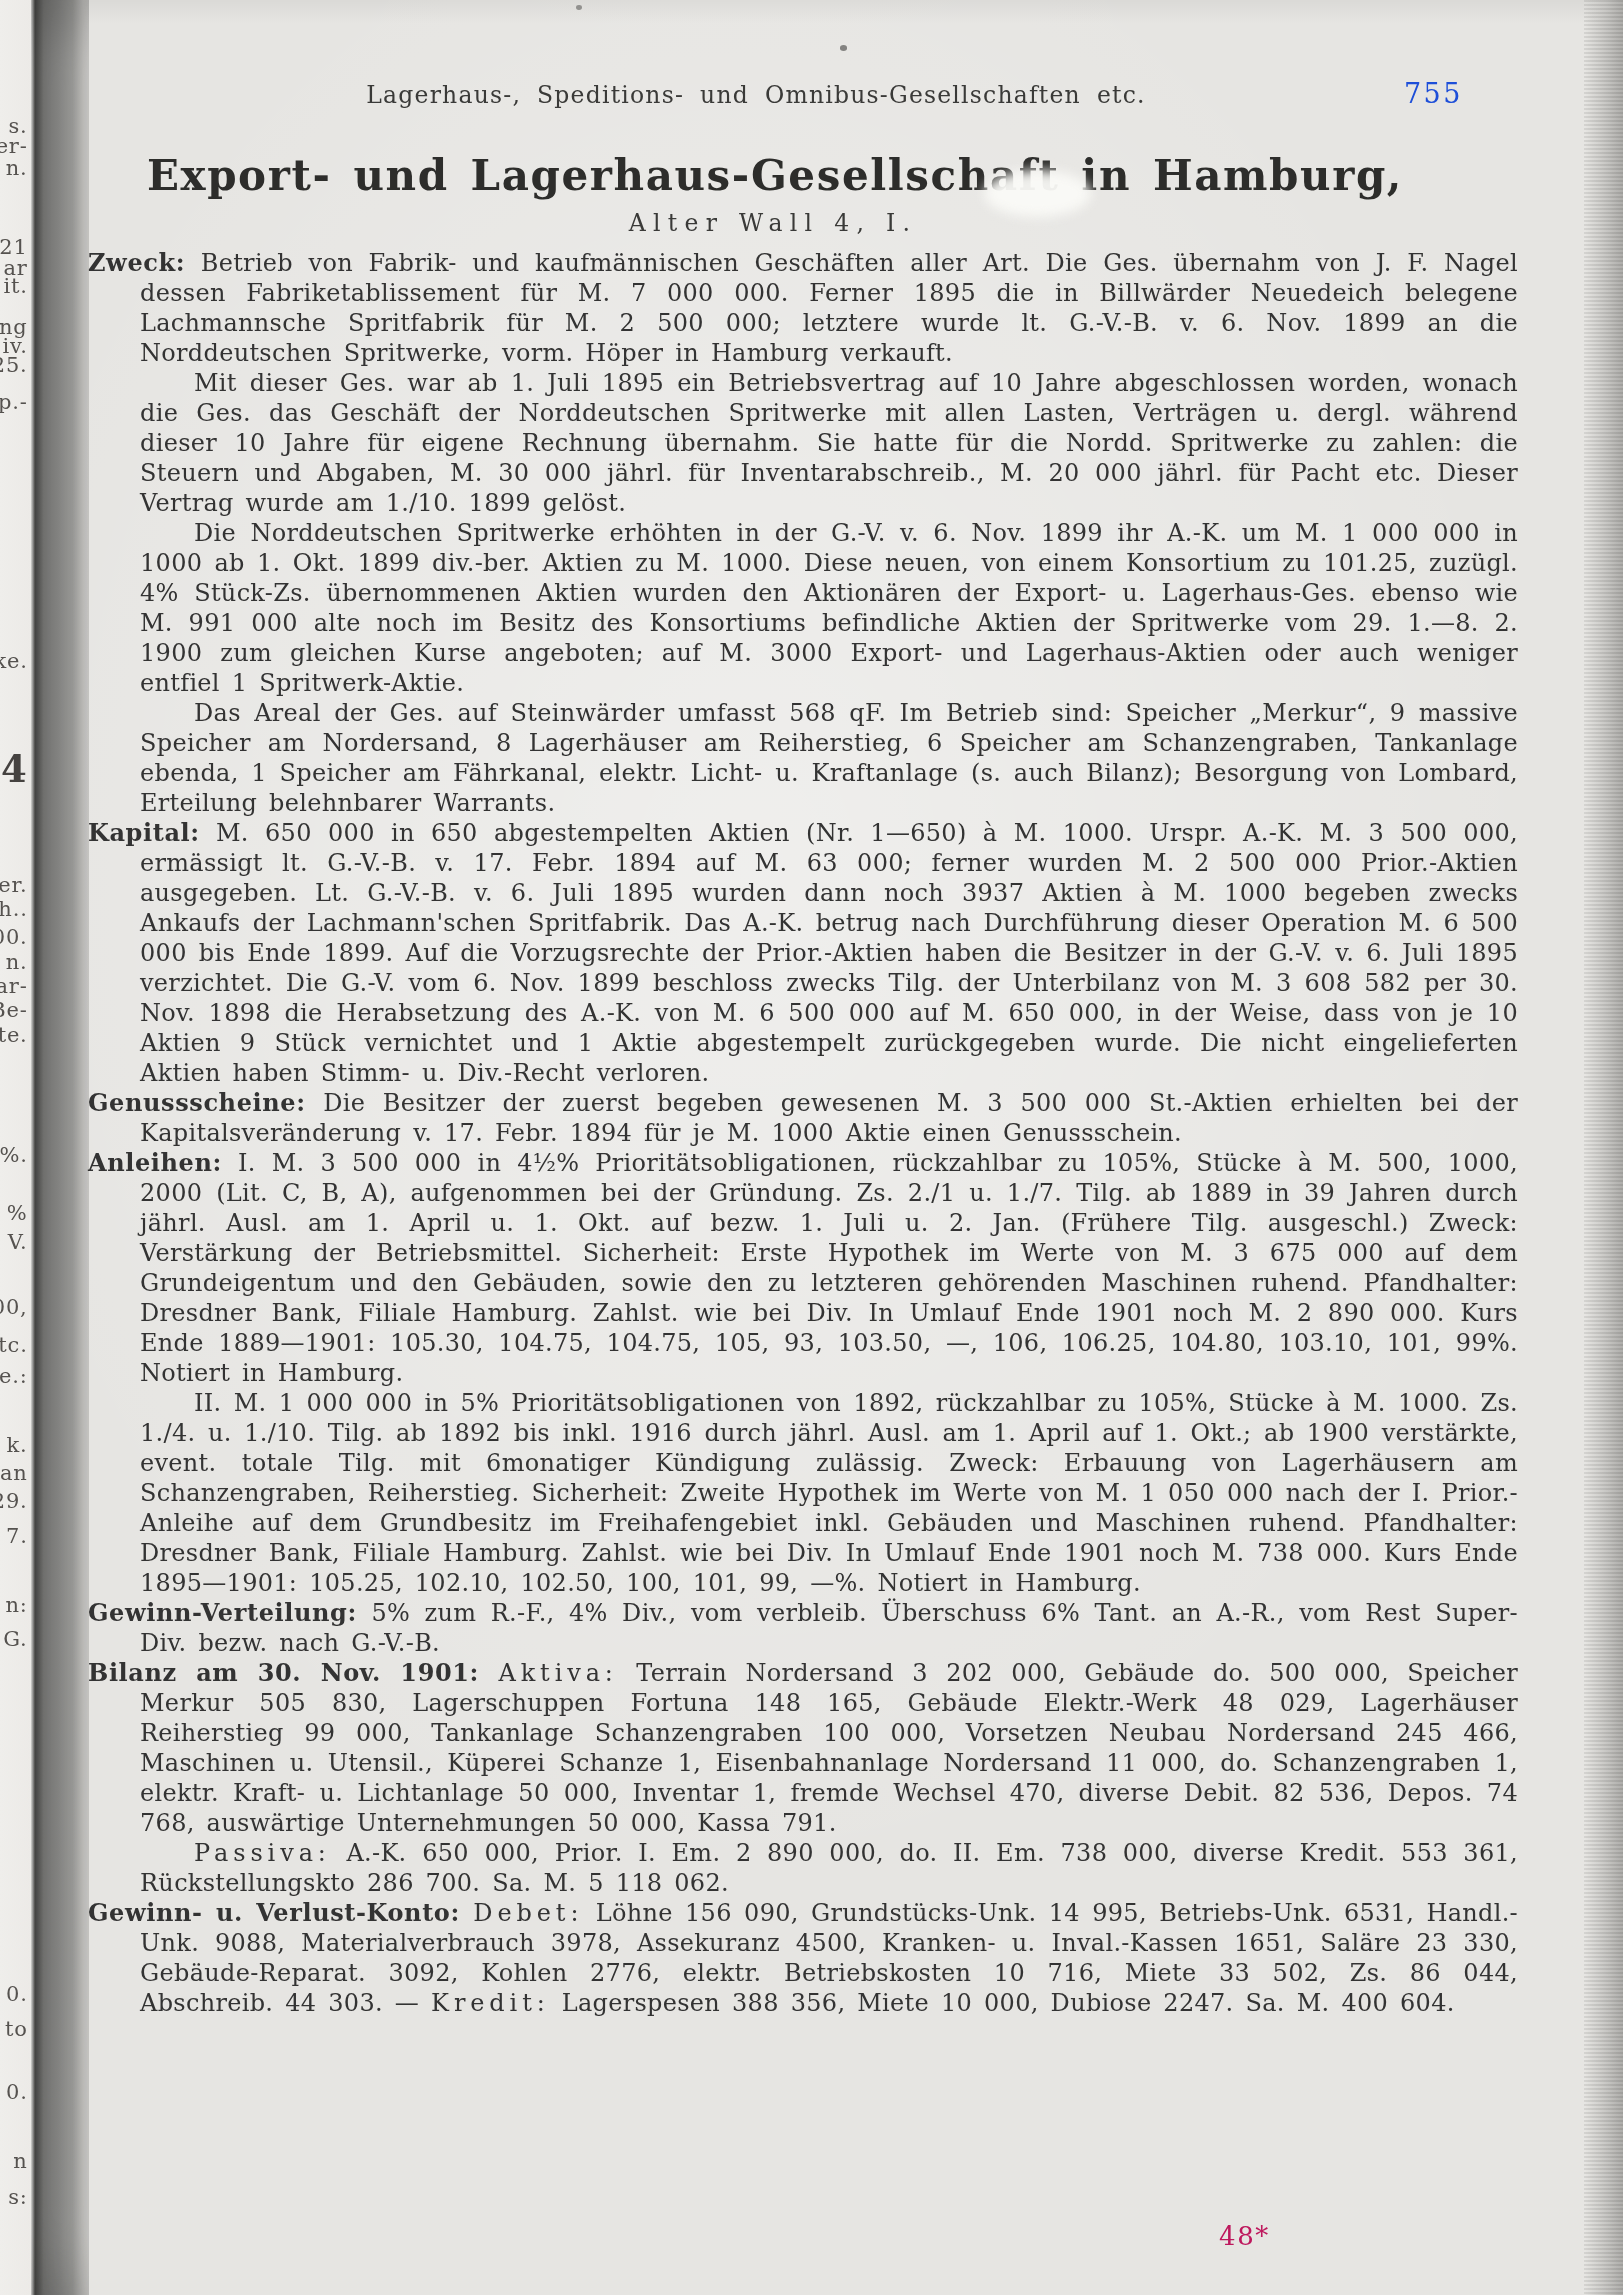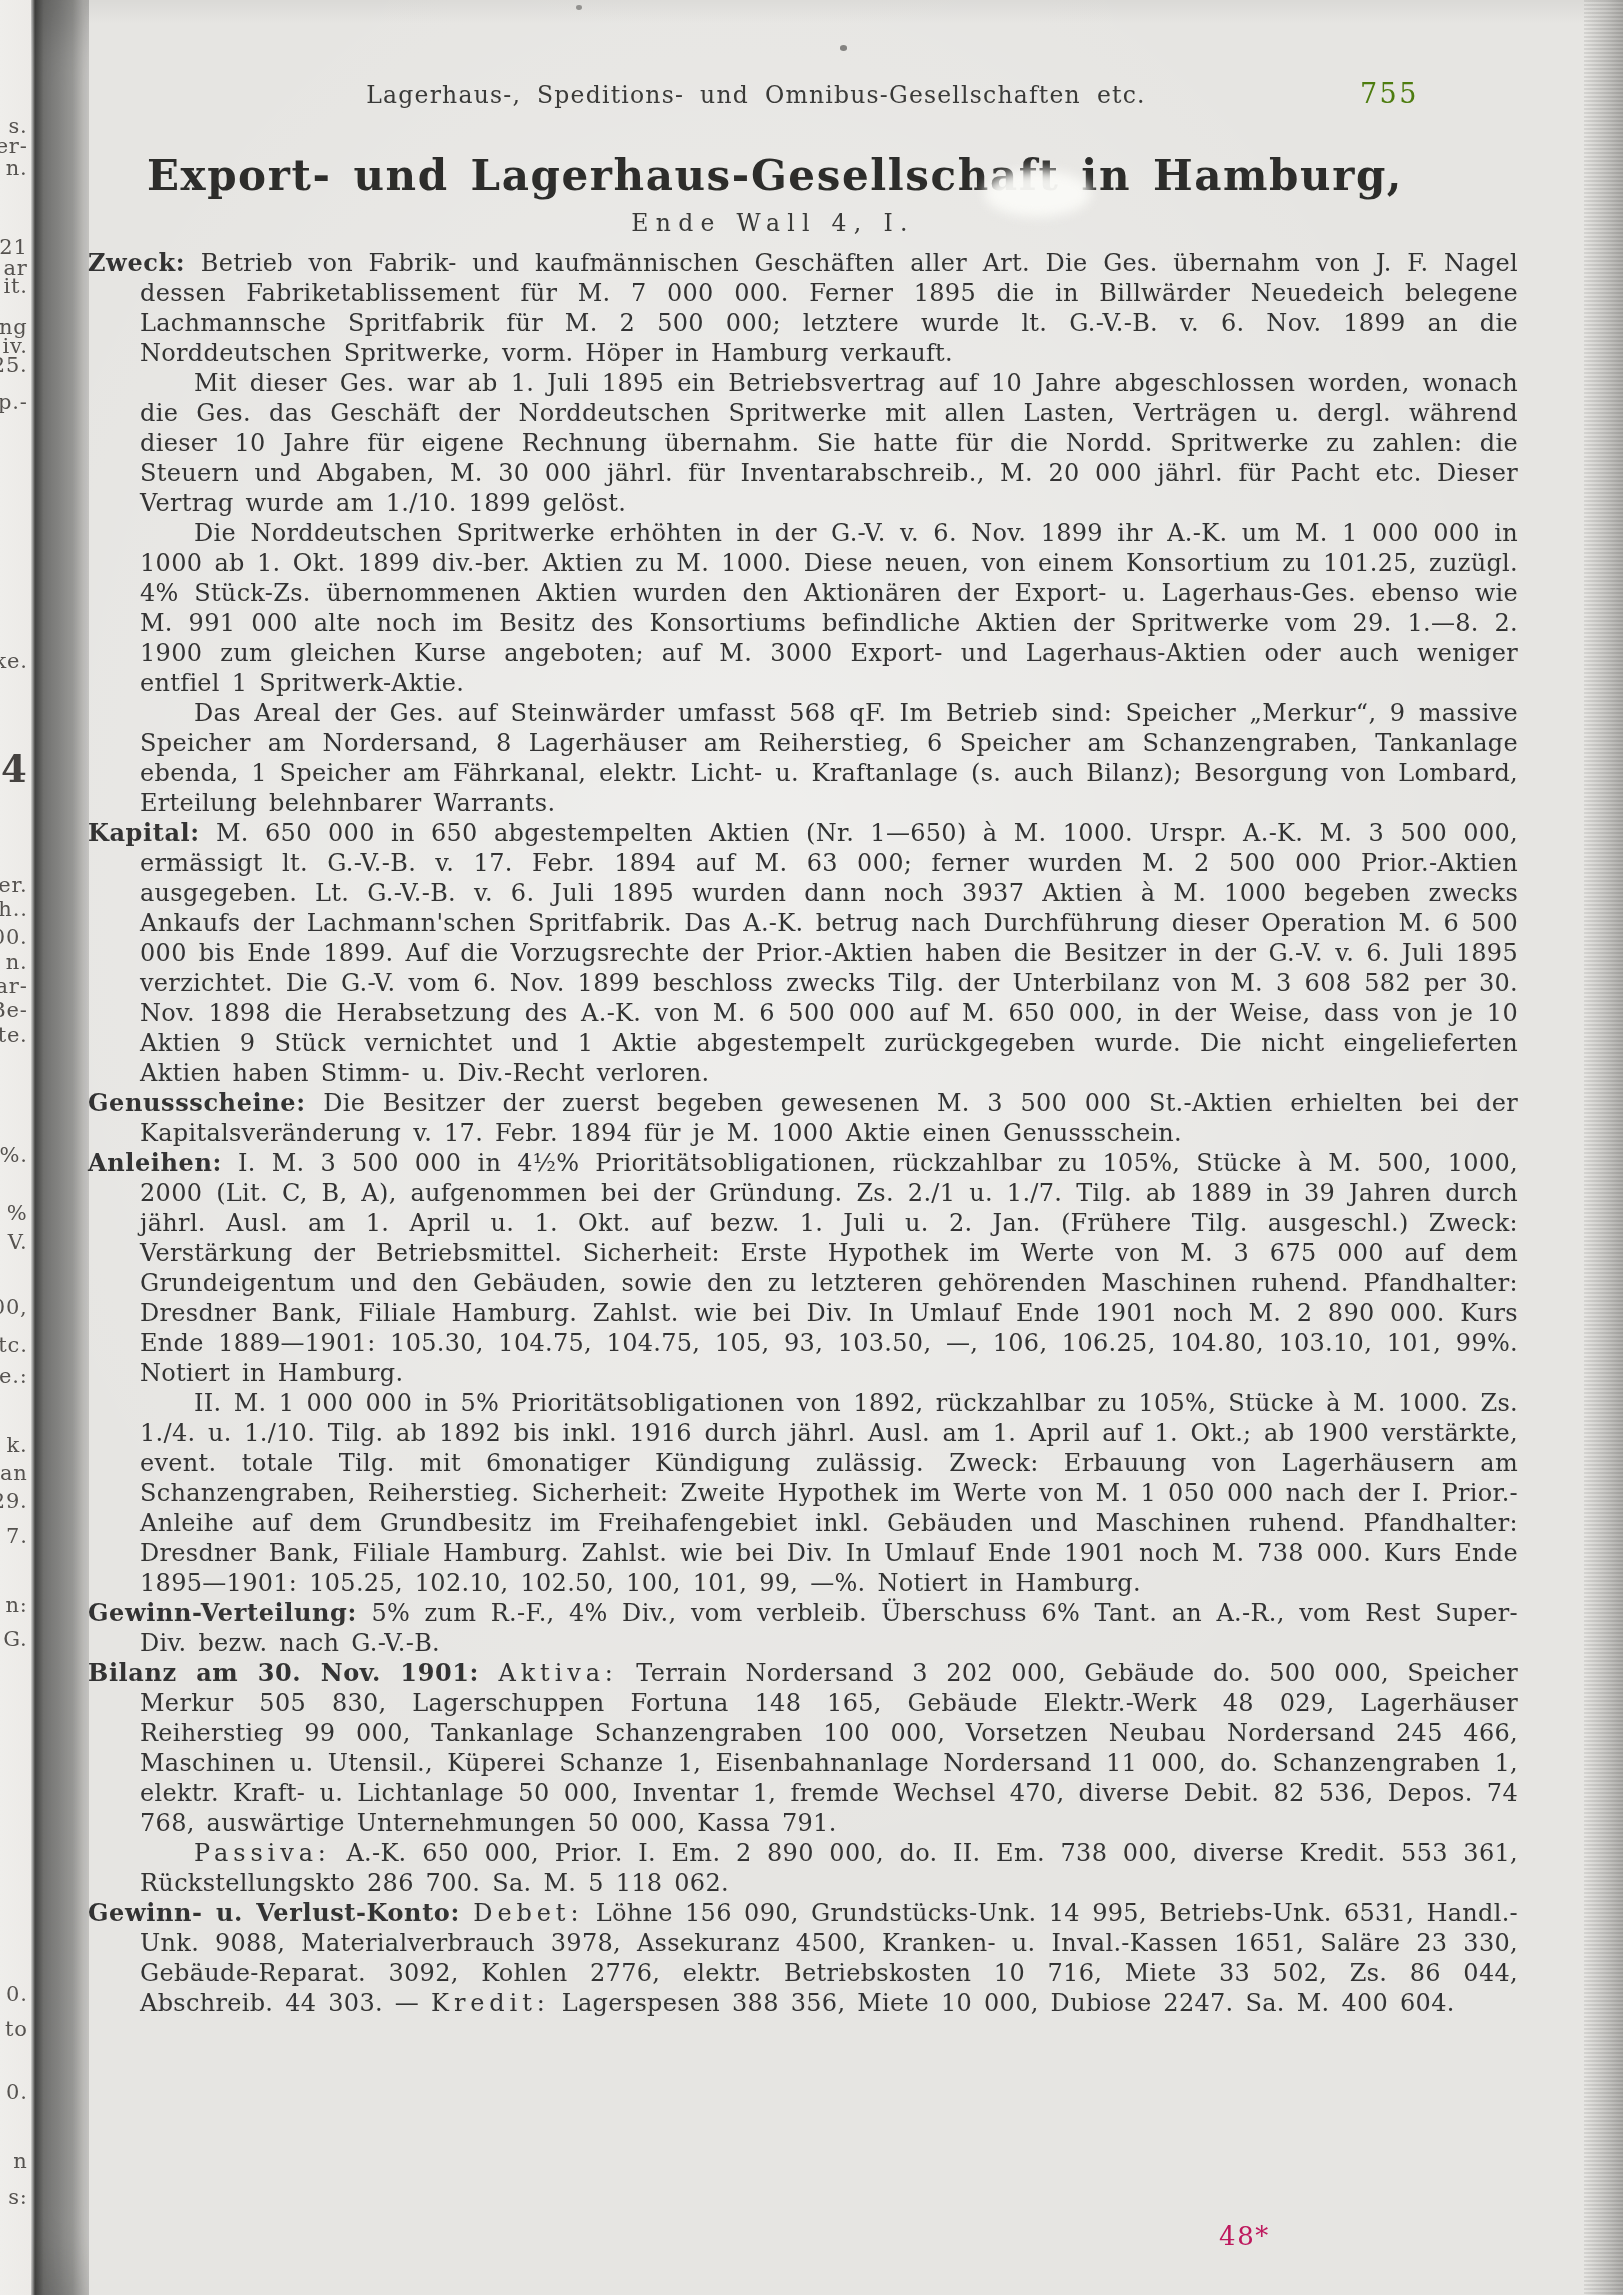--- a/index.html
+++ b/index.html
@@ -28,21 +28,21 @@
       repeating-linear-gradient(180deg, rgba(60,60,58,0.10) 0 1.6px, rgba(255,255,255,0.06) 1.6px 4px),
       linear-gradient(270deg,#a9a8a5 0%, #c6c5c2 45%, rgba(230,229,226,0) 100%);}
   
   .frags{position:absolute;left:0;top:0;width:30px;height:100%;}
   .frag{position:absolute;right:2.4px;font-size:21px;color:#55524f;white-space:nowrap;
     letter-spacing:0.8px;}
   .frag.big{font-size:37px;font-weight:bold;color:#454240;}
   
   .running-header{position:absolute;left:756px;top:81px;transform:translateX(-50%);
     font-size:23.5px;letter-spacing:1.2px;word-spacing:7.3px;white-space:nowrap;color:#3a3a38;}
-  .page-number{position:absolute;left:1360px;top:78px;font-size:27px;letter-spacing:2.4px;color:#4d7c0f;}
+  .page-number{position:absolute;left:1404px;top:78px;font-size:27px;letter-spacing:2.4px;color:#1d4ed8;}
   .title{position:absolute;left:775px;top:151px;transform:translateX(-50%);margin:0;
     font-size:42px;font-weight:bold;letter-spacing:1.6px;word-spacing:5.7px;white-space:nowrap;color:#2d2d2b;}
   .subtitle{position:absolute;left:773px;top:209px;transform:translateX(-50%);
     font-size:23.5px;letter-spacing:7.3px;white-space:nowrap;color:#3a3a38;}
   
   .body{position:absolute;left:88px;top:248px;width:1430px;
     font-size:24px;line-height:30px;text-align:justify;
     letter-spacing:0.3px;word-spacing:4px;color:#333;}
   .par{margin:0;}
   .par.label{padding-left:52px;text-indent:-52px;}
@@ -100,21 +100,21 @@
       <div class="frag" style="top: 2017px;">to</div>
       <div class="frag" style="top: 2080px;">0.</div>
       <div class="frag" style="top: 2149px;">n</div>
       <div class="frag" style="top: 2185px;">s:</div>
     </div>
 
   <div class="running-header">Lagerhaus-, Speditions- und Omnibus-Gesellschaften etc.</div>
   <div class="page-number">755</div>
 
   <h1 class="title">Export- und Lagerhaus-Gesellschaft in Hamburg,</h1>
-  <div class="subtitle">Ende Wall 4, I.</div>
+  <div class="subtitle">Alter Wall 4, I.</div>
 
   <div class="body">
       <p class="par label"><span class="b">Zweck:</span><span class="n"> Betrieb von Fabrik- und kaufmännischen Geschäften aller Art.  Die Ges. übernahm von J. F. Nagel dessen Fabriketablissement für M. 7 000 000.  Ferner 1895 die in Billwärder Neuedeich belegene Lachmannsche Spritfabrik für M. 2 500 000; letztere wurde lt. G.-V.-B. v. 6. Nov. 1899 an die Norddeutschen Spritwerke, vorm. Höper in Hamburg verkauft.</span></p>
       <p class="par inset"><span class="n">Mit dieser Ges. war ab 1. Juli 1895 ein Betriebsvertrag auf 10 Jahre abgeschlossen worden, wonach die Ges. das Geschäft der Norddeutschen Spritwerke mit allen Lasten, Verträgen u. dergl. während dieser 10 Jahre für eigene Rechnung übernahm.  Sie hatte für die Nordd. Spritwerke zu zahlen: die Steuern und Abgaben, M. 30 000 jährl. für Inventarabschreib., M. 20 000 jährl. für Pacht etc.  Dieser Vertrag wurde am 1./10. 1899 gelöst.</span></p>
       <p class="par inset"><span class="n">Die Norddeutschen Spritwerke erhöhten in der G.-V. v. 6. Nov. 1899 ihr A.-K. um M. 1 000 000 in 1000 ab 1. Okt. 1899 div.-ber. Aktien zu M. 1000.  Diese neuen, von einem Konsortium zu 101.25, zuzügl. 4% Stück-Zs. übernommenen Aktien wurden den Aktionären der Export- u. Lagerhaus-Ges. ebenso wie M. 991 000 alte noch im Besitz des Konsortiums befindliche Aktien der Spritwerke vom 29. 1.—8. 2. 1900 zum gleichen Kurse angeboten; auf M. 3000 Export- und Lagerhaus-Aktien oder auch weniger entfiel 1 Spritwerk-Aktie.</span></p>
       <p class="par inset"><span class="n">Das Areal der Ges. auf Steinwärder umfasst 568 qF.  Im Betrieb sind: Speicher „Merkur“, 9 massive Speicher am Nordersand, 8 Lagerhäuser am Reiherstieg, 6 Speicher am Schanzengraben, Tankanlage ebenda, 1 Speicher am Fährkanal, elektr. Licht- u. Kraftanlage (s. auch Bilanz); Besorgung von Lombard, Erteilung belehnbarer Warrants.</span></p>
       <p class="par label"><span class="b">Kapital:</span><span class="n"> M. 650 000 in 650 abgestempelten Aktien (Nr. 1—650) à M. 1000.  Urspr. A.-K. M. 3 500 000, ermässigt lt. G.-V.-B. v. 17. Febr. 1894 auf M. 63 000; ferner wurden M. 2 500 000 Prior.-Aktien ausgegeben.  Lt. G.-V.-B. v. 6. Juli 1895 wurden dann noch 3937 Aktien à M. 1000 begeben zwecks Ankaufs der Lachmann'schen Spritfabrik.  Das A.-K. betrug nach Durchführung dieser Operation M. 6 500 000 bis Ende 1899.  Auf die Vorzugsrechte der Prior.-Aktien haben die Besitzer in der G.-V. v. 6. Juli 1895 verzichtet.  Die G.-V. vom 6. Nov. 1899 beschloss zwecks Tilg. der Unterbilanz von M. 3 608 582 per 30. Nov. 1898 die Herabsetzung des A.-K. von M. 6 500 000 auf M. 650 000, in der Weise, dass von je 10 Aktien 9 Stück vernichtet und 1 Aktie abgestempelt zurückgegeben wurde.  Die nicht eingelieferten Aktien haben Stimm- u. Div.-Recht verloren.</span></p>
       <p class="par label"><span class="b">Genussscheine:</span><span class="n"> Die Besitzer der zuerst begeben gewesenen M. 3 500 000 St.-Aktien erhielten bei der Kapitalsveränderung v. 17. Febr. 1894 für je M. 1000 Aktie einen Genussschein.</span></p>
       <p class="par label"><span class="b">Anleihen:</span><span class="n"> I. M. 3 500 000 in 4½% Prioritätsobligationen, rückzahlbar zu 105%, Stücke à M. 500, 1000, 2000 (Lit. C, B, A), aufgenommen bei der Gründung.  Zs. 2./1 u. 1./7.  Tilg. ab 1889 in 39 Jahren durch jährl. Ausl. am 1. April u. 1. Okt. auf bezw. 1. Juli u. 2. Jan. (Frühere Tilg. ausgeschl.)  Zweck: Verstärkung der Betriebsmittel.  Sicherheit: Erste Hypothek im Werte von M. 3 675 000 auf dem Grundeigentum und den Gebäuden, sowie den zu letzteren gehörenden Maschinen ruhend.  Pfandhalter: Dresdner Bank, Filiale Hamburg.  Zahlst. wie bei Div.  In Umlauf Ende 1901 noch M. 2 890 000.  Kurs Ende 1889—1901: 105.30, 104.75, 104.75, 105, 93, 103.50, —, 106, 106.25, 104.80, 103.10, 101, 99%.  Notiert in Hamburg.</span></p>
       <p class="par inset"><span class="n">II. M. 1 000 000 in 5% Prioritätsobligationen von 1892, rückzahlbar zu 105%, Stücke à M. 1000.  Zs. 1./4. u. 1./10.  Tilg. ab 1892 bis inkl. 1916 durch jährl. Ausl. am 1. April auf 1. Okt.; ab 1900 verstärkte, event. totale Tilg. mit 6monatiger Kündigung zulässig.  Zweck: Erbauung von Lagerhäusern am Schanzengraben, Reiherstieg.  Sicherheit: Zweite Hypothek im Werte von M. 1 050 000 nach der I. Prior.-Anleihe auf dem Grundbesitz im Freihafengebiet inkl. Gebäuden und Maschinen ruhend.  Pfandhalter: Dresdner Bank, Filiale Hamburg.  Zahlst. wie bei Div.  In Umlauf Ende 1901 noch M. 738 000.  Kurs Ende 1895—1901: 105.25, 102.10, 102.50, 100, 101, 99, —%.  Notiert in Hamburg.</span></p>

